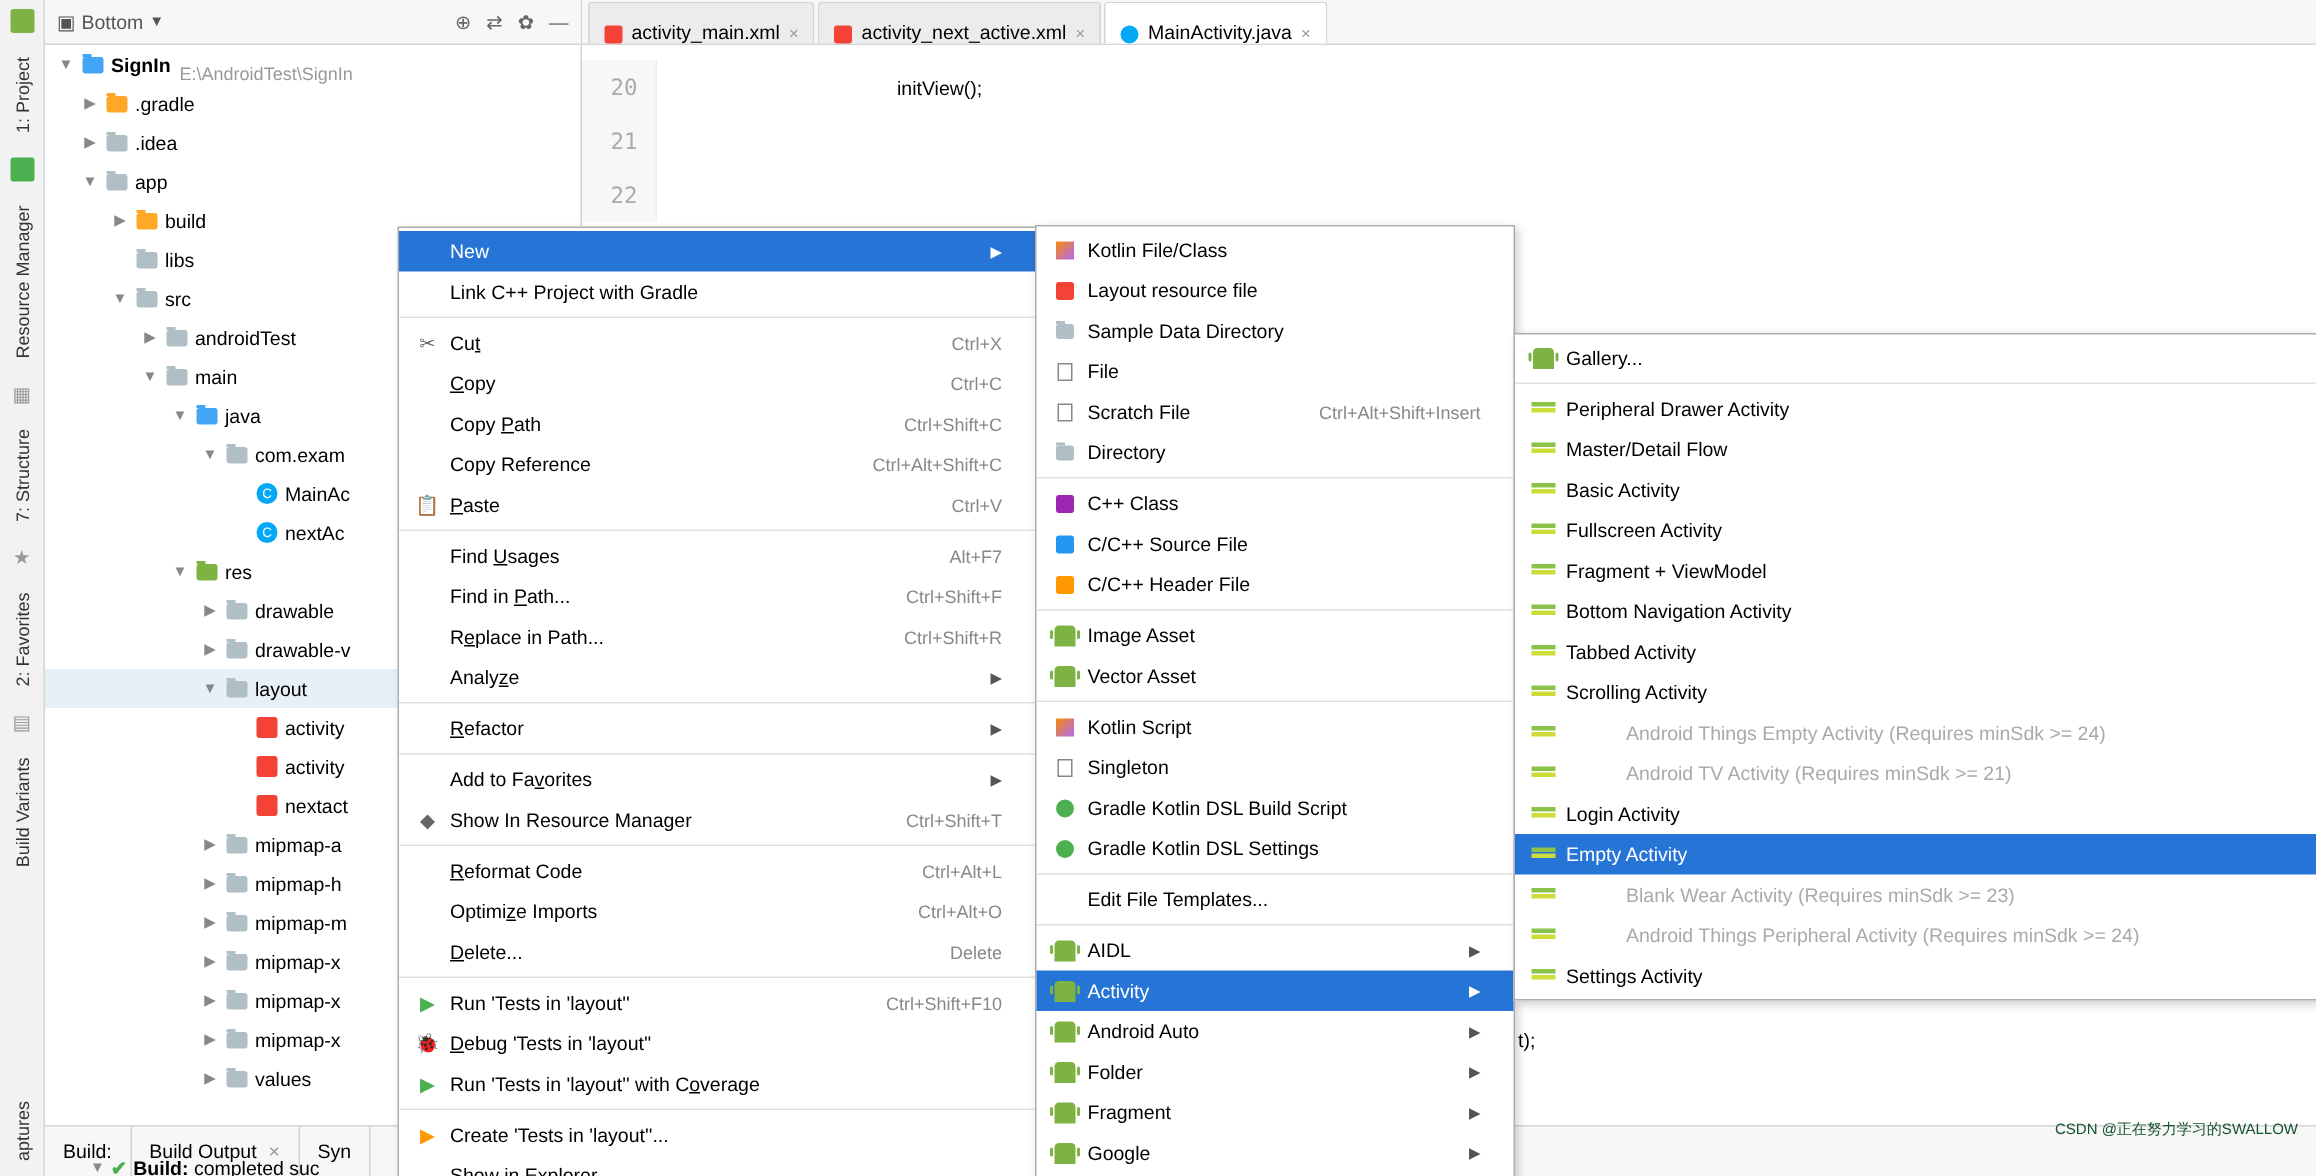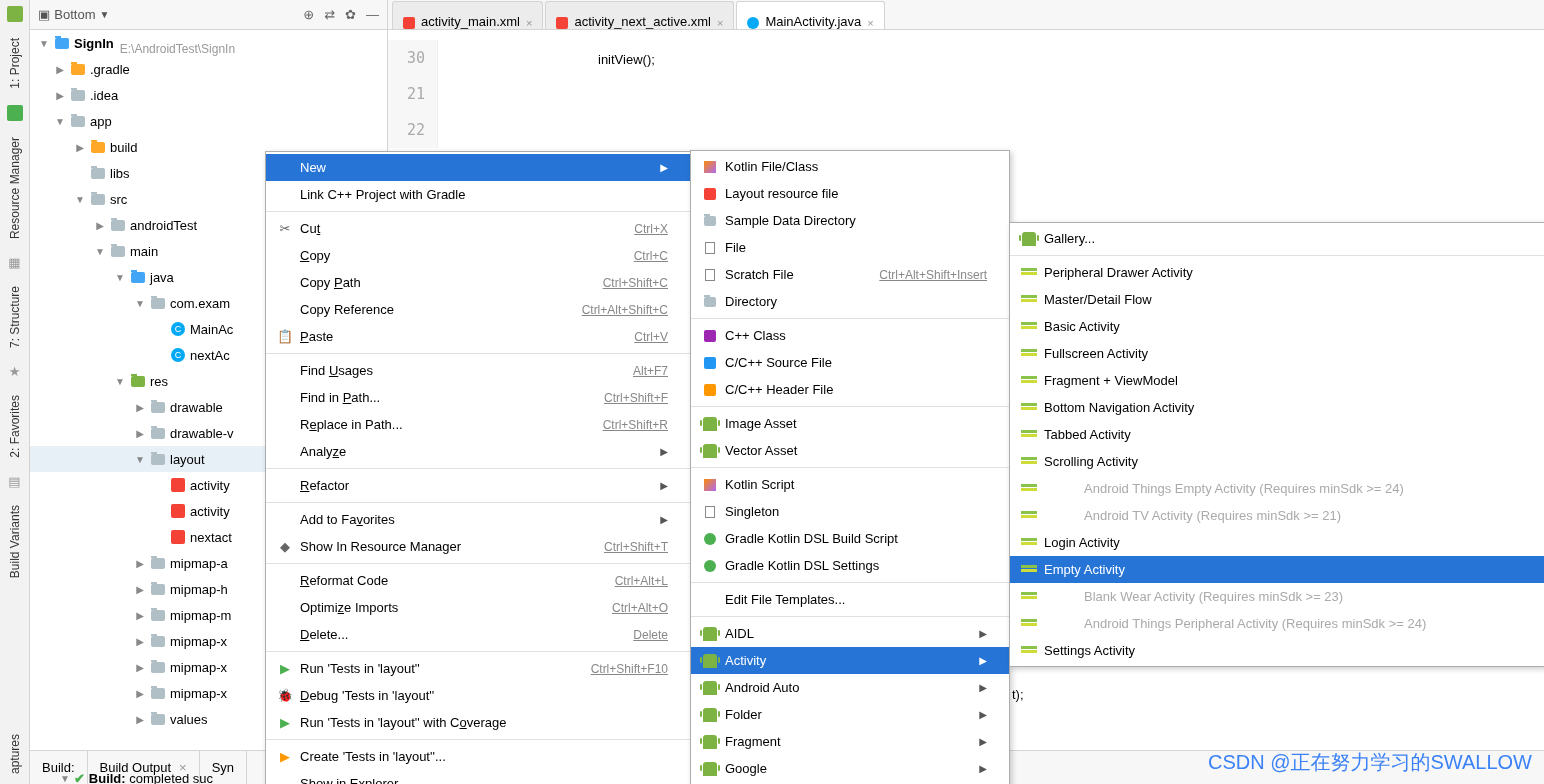--- a/index.html
+++ b/index.html
@@ -46,42 +46,42 @@
 .code-text { padding-left: 160px; line-height: 36px; font-family: Consolas, monospace; font-size: 18px; }
 .code-purple { color: #7b1fa2; font-style: italic; }
 
 
 .menu { position: absolute; background: #fff; border: 1px solid #adadad; box-shadow: 2px 2px 6px rgba(0,0,0,0.2); padding: 2px 0; z-index: 10; }
 .menu-item { height: 27px; display: flex; align-items: center; padding: 0 22px 0 10px; cursor: pointer; white-space: nowrap; }
 .menu-item.hl { background: #2675d6; color: #fff; }
 .menu-item.disabled { color: #aaa; gap: 40px; }
 .menu-item .mi-icon { width: 18px; display: inline-flex; align-items: center; justify-content: center; margin-right: 6px; font-size: 11px; }
 .menu-item .mi-label { flex: 1; }
-.menu-item .mi-shortcut { color: #888; font-size: 12px; margin-left: 30px; text-decoration: underline; }
+.menu-item .mi-shortcut { color: #888; font-size: 12px; margin-left: 30px; }
 .menu-item .mi-arrow { margin-left: 20px; font-size: 10px; color: #555; }
 .menu-item.hl .mi-arrow { color: #fff; }
 .menu-sep { height: 1px; background: #e0e0e0; margin: 3px 0; }
 
 .menu1 { left: 265px; top: 151px; width: 426px; }
 .menu2 { left: 690px; top: 150px; width: 320px; }
 .menu3 { left: 1009px; top: 222px; width: 536px; }
 
 .stripe { width: 16px; height: 10px; display: inline-block; }
 .stripe::before, .stripe::after { content:''; display:block; height:3px; }
 .stripe.g::before { background:#8bc34a; } .stripe.g::after { background:#cddc39; margin-top:1px; }
 
 .ic-android { width:14px; height:14px; background:#7cb342; border-radius:3px 3px 0 0; position:relative; }
 .ic-android::before { content:''; position:absolute; left:-3px; top:3px; width:2px; height:6px; background:#7cb342; border-radius:1px; }
 .ic-android::after { content:''; position:absolute; right:-3px; top:3px; width:2px; height:6px; background:#7cb342; border-radius:1px; }
 
 .bottom-bar { position: absolute; left: 30px; bottom: 0; right: 0; height: 34px; border-top: 1px solid #d4d4d4; display: flex; align-items: center; background: #f7f7f7; font-size: 13px; }
 .bottom-tab { padding: 0 12px; height: 100%; display: flex; align-items: center; border-right: 1px solid #d4d4d4; cursor: pointer; }
 .green-check { color: #4caf50; font-weight: bold; }
 
-.watermark { position: absolute; right: 12px; bottom: 8px; color: #3b82f6; font-size: 20px; z-index: 100; }
+.watermark { position: absolute; right: 12px; bottom: 24px; color: #14532d; font-size: 10px; z-index: 100; }
 
 .underline { text-decoration: underline; }
 </style>
 </head>
 <body>
 
 <div class="left-rail">
   <div class="left-rail-icon"></div>
   <div class="left-rail-item">1: Project</div>
   <div class="left-rail-icon" style="background:#4caf50;"></div>
@@ -320,21 +320,21 @@
       </div>
       <div class="tab active">
         <span class="tab-icon-java"></span>
         <span>MainActivity.java</span>
         <span class="tab-close">×</span>
       </div>
     </div>
   <div class="code">
     <div style="display:flex;">
       <div style="width:50px; background:#f7f7f7; border-right:1px solid #eee;">
-        <div class="gutter">30</div>
+        <div class="gutter">20</div>
         <div class="gutter">21</div>
         <div class="gutter">22</div>
       </div>
       <div>
         <div class="code-text"></div>
         <div class="code-text">
           <span>initView();</span>
         </div>
       </div>
     </div>

